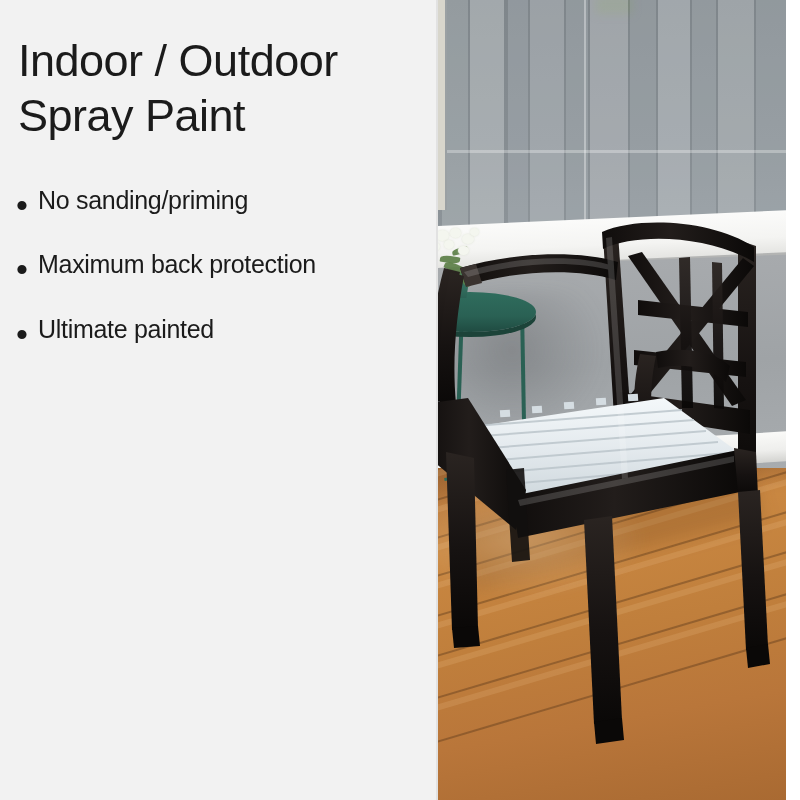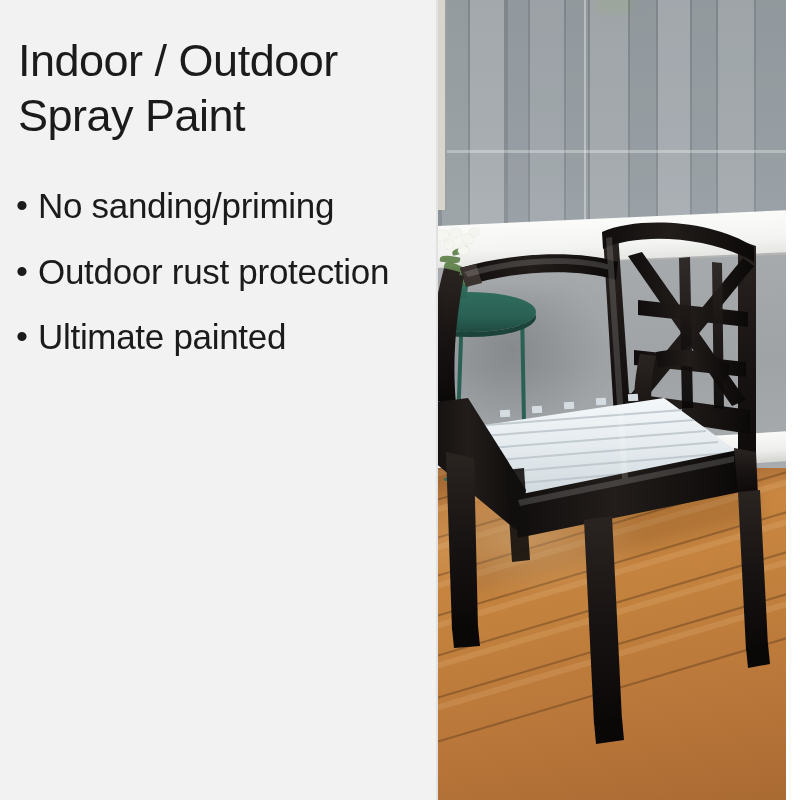--- a/index.html
+++ b/index.html
@@ -80,21 +80,21 @@
     width: 22px;
     font-size: 34px;
     line-height: 1.16;
     text-align: left;
     color: #1b1b1b;
     padding-left: 2px;
   }
   .bullet-text {
     flex: 1 1 auto;
     font-family: "Liberation Sans", sans-serif;
-    font-size: 35px;
+    font-size: 25px;
     font-weight: 300;
     line-height: 1.16;
     letter-spacing: -0.3px;
     color: #1b1b1b;
   }
 
   
   .photo-panel {
     position: relative;
     width: 362px;
@@ -401,21 +401,21 @@
 
     <ul class="bullet-list">
 
       <li class="bullet-item">
         <span class="bullet-dot">•</span>
         <span class="bullet-text">No sanding/priming</span>
       </li>
 
       <li class="bullet-item">
         <span class="bullet-dot">•</span>
-        <span class="bullet-text">Outdoor rust protection</span>
+        <span class="bullet-text">Maximum back protection</span>
       </li>
 
       <li class="bullet-item">
         <span class="bullet-dot">•</span>
         <span class="bullet-text">Ultimate painted</span>
       </li>
 
     </ul>
   </div>
 

